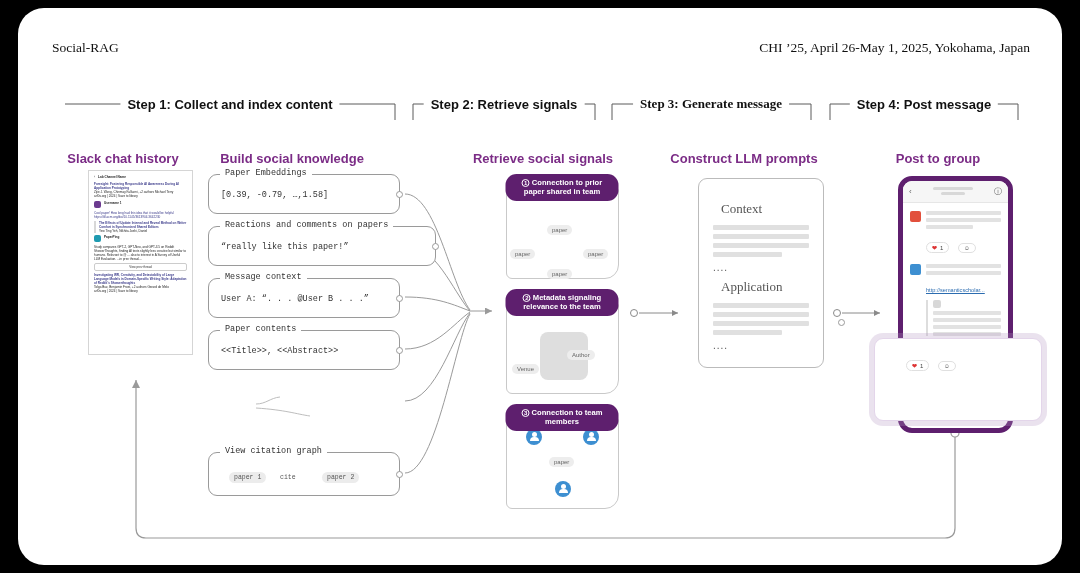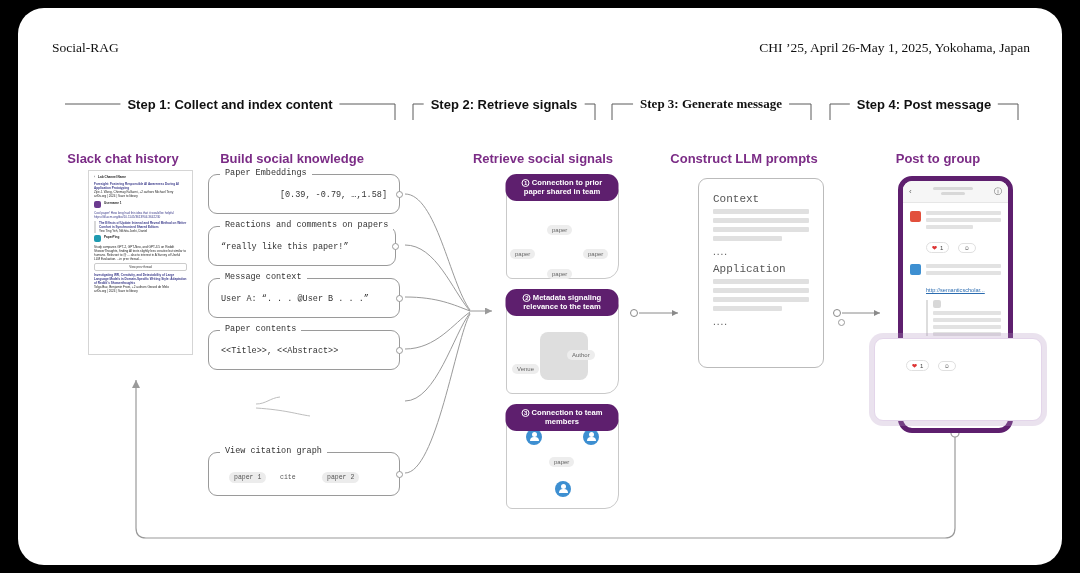--- a/index.html
+++ b/index.html
@@ -98,22 +98,22 @@
     font-size:6px; font-family:"Liberation Sans", sans-serif;
     padding:2px 5px; border-radius:8px; white-space:nowrap;
   }
   
   .prompt {
     position:absolute; left:680px; top:170px;
     width:126px; height:190px;
     border:1px solid #bbb; border-radius:9px; background:#fff;
   }
   .prompt h4 {
-    margin:0; font-size:11px; font-weight:normal;
-    color:#555; font-family:Liberation Mono, monospace;
+    margin:8px; font-size:13px; font-weight:normal;
+    color:#555; font-family:Liberation Serif, serif;
   }
   .bar { height:5px; background:#e0e0e0; border-radius:1px; margin-top:4px; }
   .dots { color:#555; font-size:10px; letter-spacing:1px; margin-top:5px; }
   
   .phone {
     position:absolute; left:880px; top:168px;
     width:115px; height:257px;
     border:5px solid #5e1f6e;
     border-radius:14px;
     background:#fff; overflow:hidden;
@@ -276,27 +276,27 @@
       <span class="s-ava" style="background:#1e9ab0;"></span>
       <span class="s-t dark bold">PaperPing</span>
     </div>
     <div class="s-t dark">Study compares GPT-2, GPT-Neo, and GPT-3.5 on Reddit ShowerThoughts, finding AI texts slightly less creative but similar to humans. Relevant to @ ... also to interest in A Survey of Useful LLM Evaluation. ...in prev thread....</div>
     <div class="s-btn">View prev thread</div>
     <div class="s-t bold">Investigating WR, Creativity, and Detectability of Large Language Models in Domain-Specific Writing Style: Adaptation of Reddit's Showerthoughts</div>
     <div class="s-t dark">Tolga Buz, Benjamin Frost, +2 authors Gerard de Melo</div>
     <div class="s-t dark">arXiv.org | 2024 | Save to library</div>
   </div>
 
-  <div class="kbox" style="left:190px; top:166px; width:192px; height:40px;text-align:right;">
+  <div class="kbox" style="left:190px; top:166px; width:192px; height:40px;">
     <div class="legend">Paper Embeddings</div>
     <div class="body">[0.39, -0.79, …,1.58]</div>
     <div class="port" style="right:-4px; top:16px;"></div>
   </div>
 
-  <div class="kbox" style="left:190px; top:218px; width:188px; height:40px;">
+  <div class="kbox" style="left:190px; top:218px; width:228px; height:40px;">
     <div class="legend">Reactions and comments on papers</div>
     <div class="body">“really like this paper!”</div>
     <div class="port" style="right:-4px; top:16px;"></div>
   </div>
 
   <div class="kbox" style="left:190px; top:270px; width:192px; height:40px;">
     <div class="legend">Message context</div>
     <div class="body">User A: “. . . @User B . . .”</div>
     <div class="port" style="right:-4px; top:16px;"></div>
   </div>

